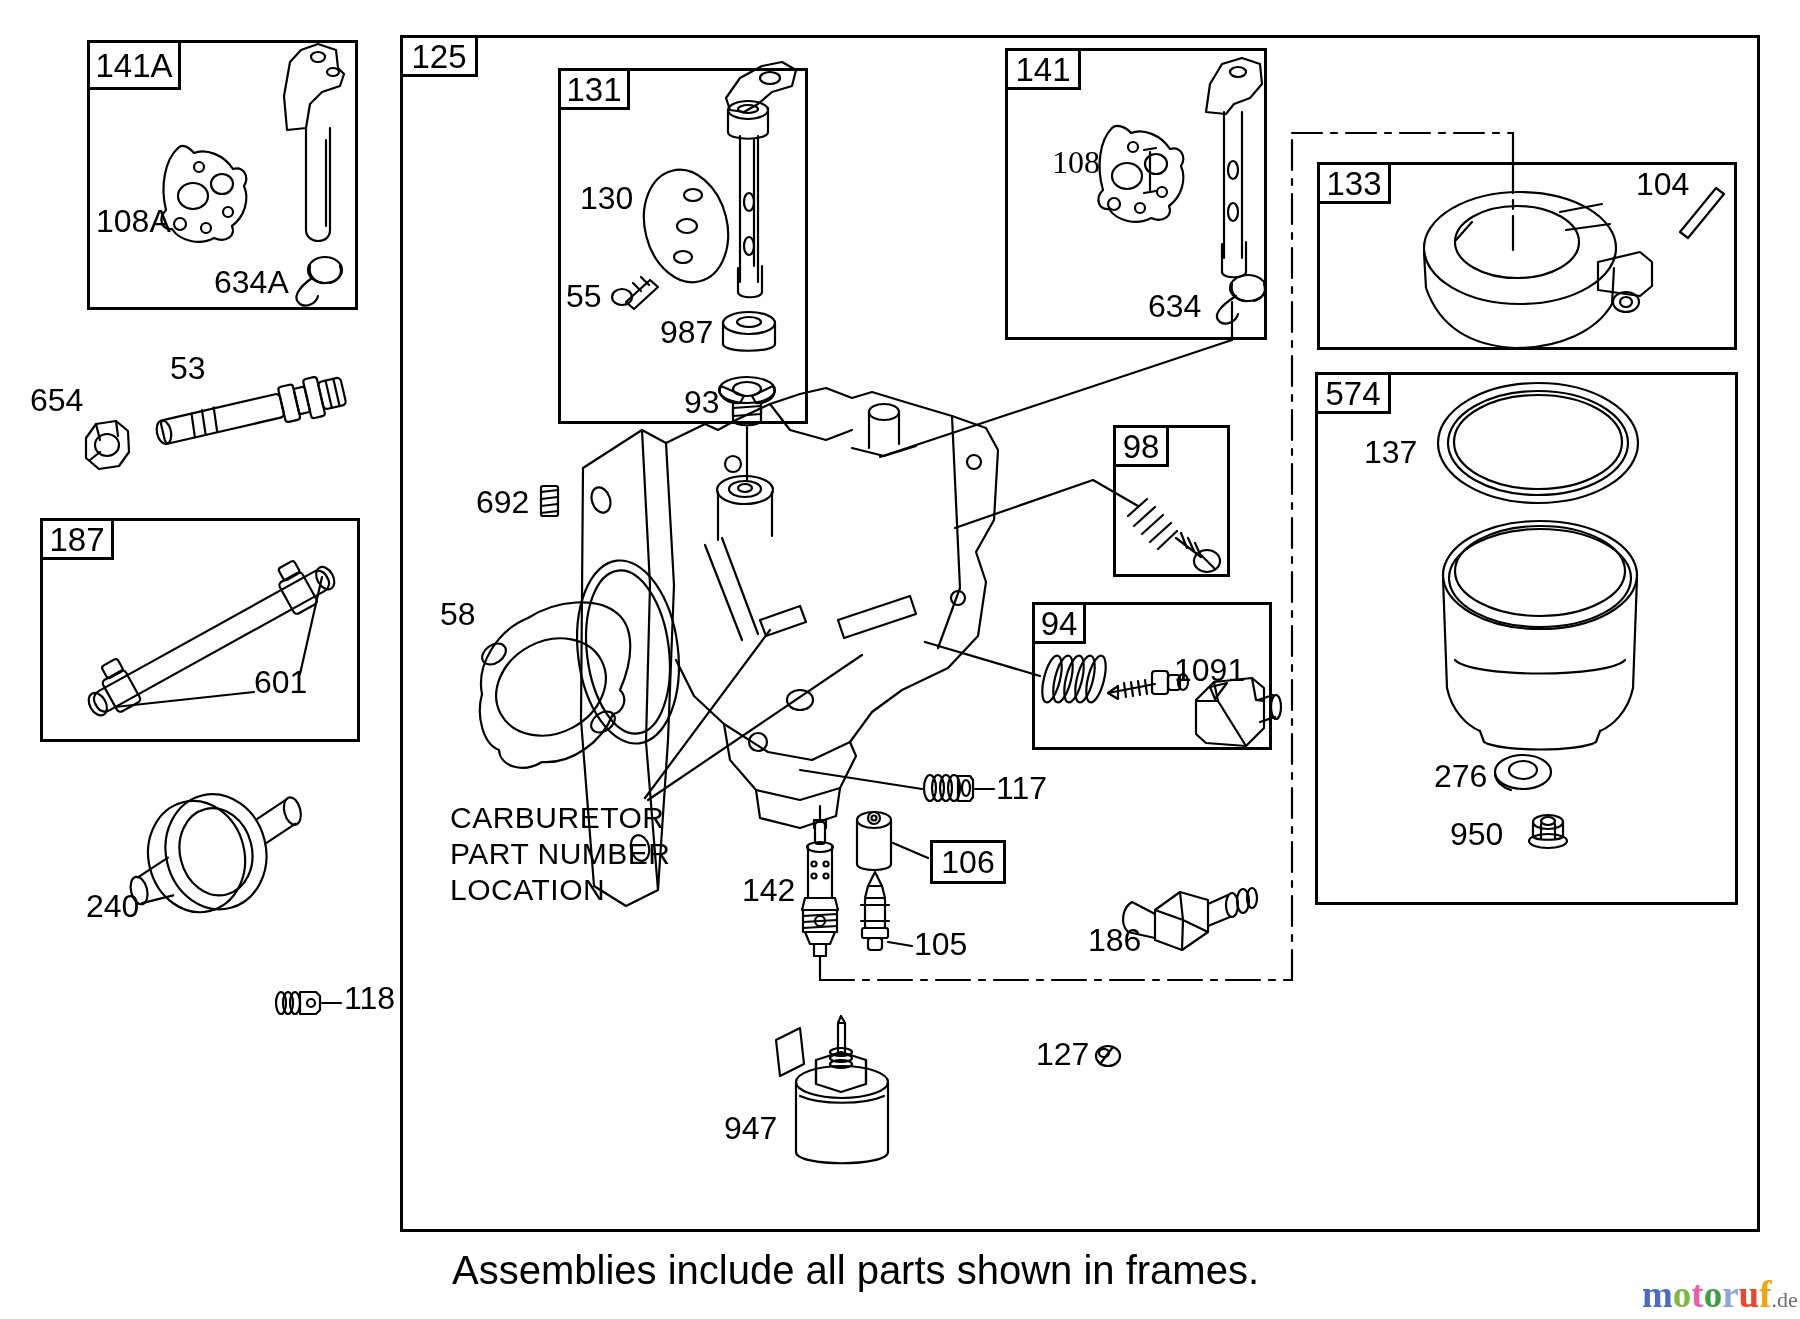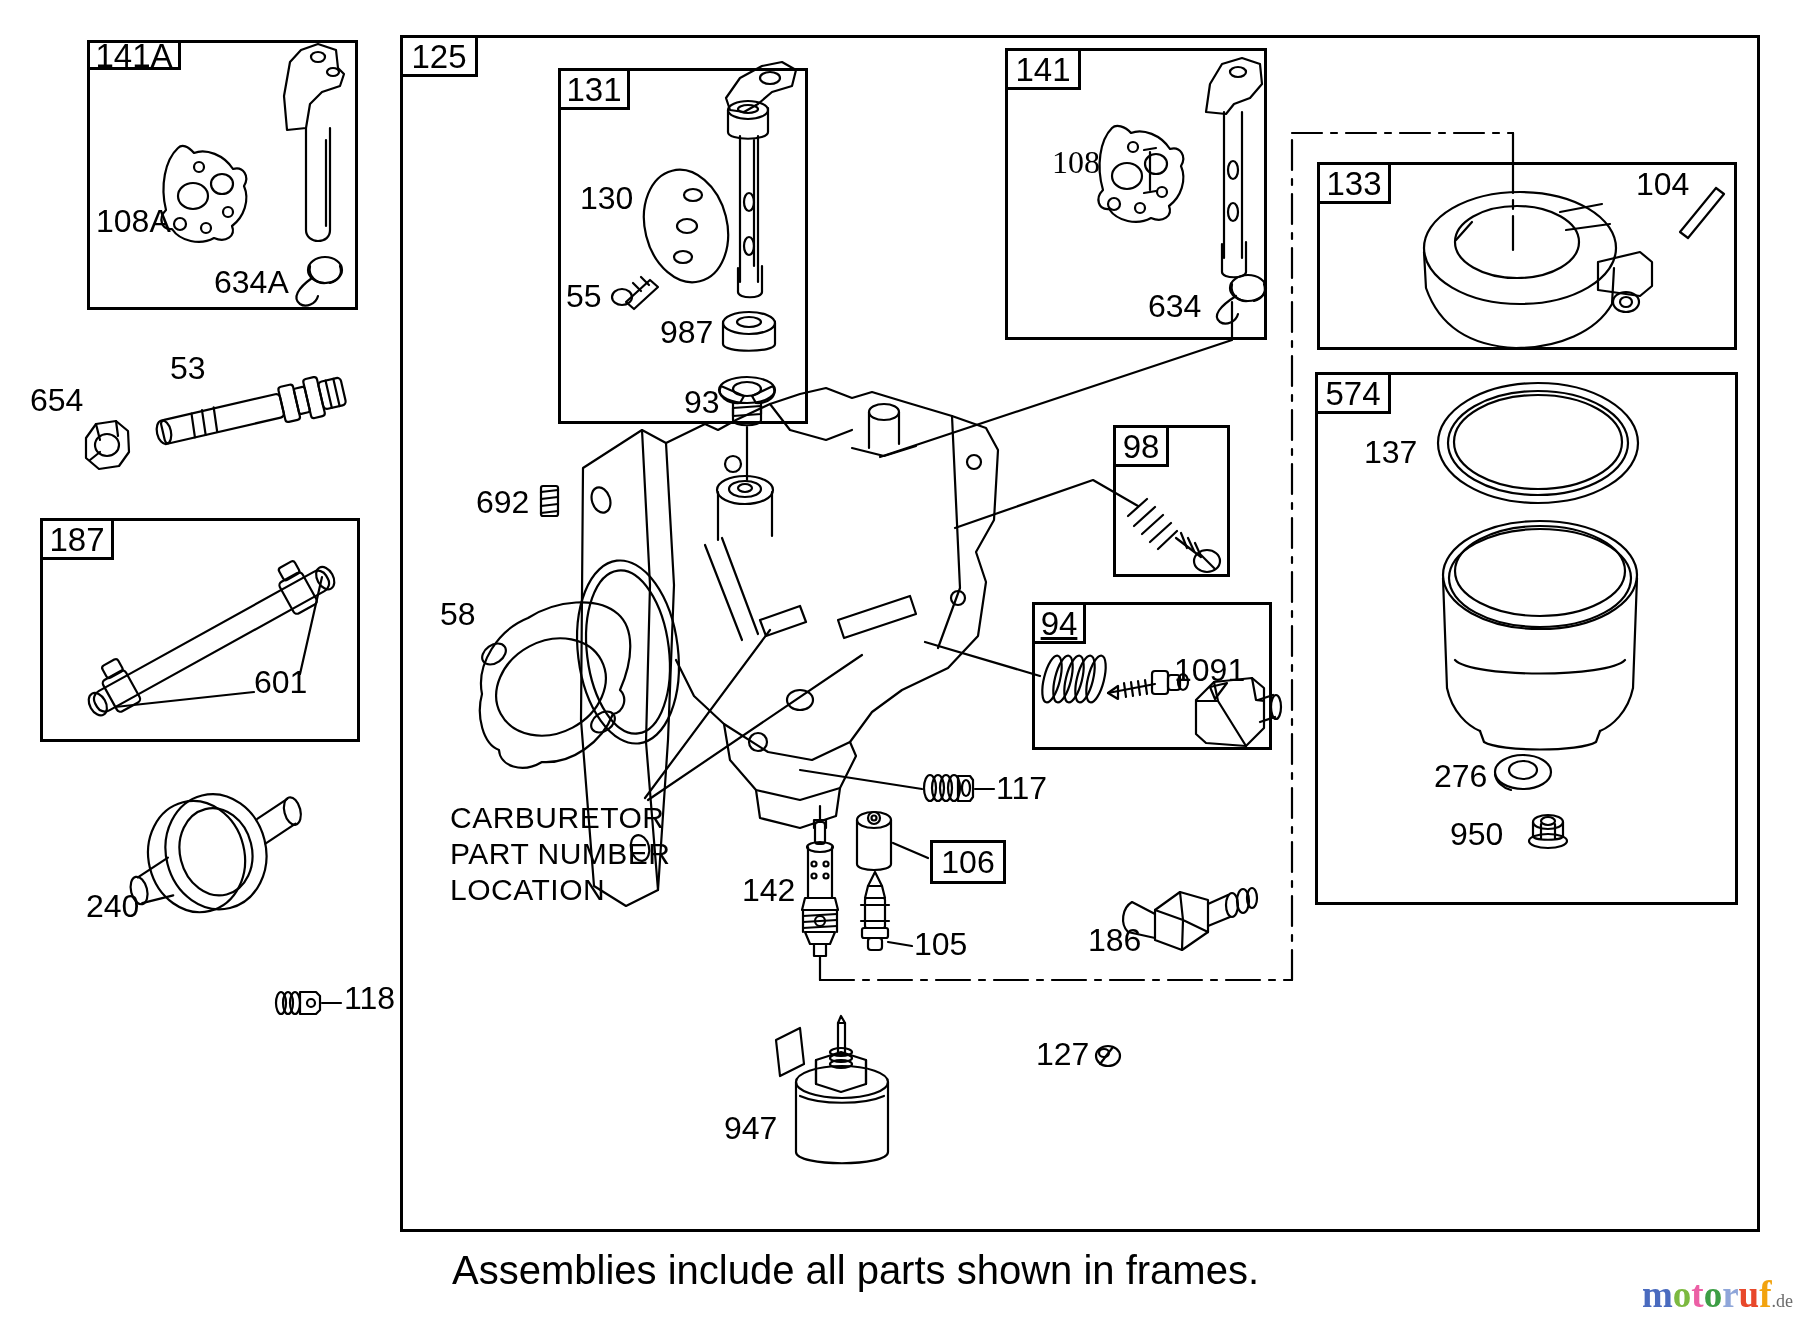--- a/index.html
+++ b/index.html
@@ -12,21 +12,21 @@
   .frame-tab{position:absolute;top:-3px;left:-3px;border:3px solid #000;background:#fff;
       display:flex;align-items:center;justify-content:center;font-size:33px;line-height:1;
       box-sizing:border-box;}
   .plabel{position:absolute;font-size:32px;line-height:1;white-space:nowrap;}
   .boxed{position:absolute;border:3px solid #000;background:#fff;display:flex;align-items:center;
       justify-content:center;font-size:32px;box-sizing:border-box;}
   #annotation{position:absolute;left:450px;top:800px;font-size:30px;line-height:36px;letter-spacing:.5px;}
   #caption{position:absolute;left:452px;top:1248px;font-size:40px;}
   #logo{position:absolute;left:1642px;top:1276px;font-family:"Liberation Serif",serif;
       font-size:37px;font-weight:600;line-height:1;}
-  #logo .suffix{font-size:18px;font-weight:400;}
+  #logo .suffix{font-size:22px;font-weight:400;}
 </style>
 </head>
 <body>
 
 <div id="stage">
 
   <svg id="art" width="1800" height="1319" viewBox="0 0 1800 1319">
 
     <g>
       <path d="M178,148 C165,160 160,186 166,210 C158,218 161,230 172,229 C180,241 200,246 214,238 C226,243 236,236 232,226 C244,217 250,200 244,186 C250,176 243,166 233,169 C224,155 206,148 194,153 C188,146 182,144 178,148 Z"></path>
@@ -356,42 +356,42 @@
     <g>
       <path d="M645,798 L770,630" stroke-width="1.5"></path>
       <path d="M648,800 L862,655" stroke-width="1.5"></path>
       <path d="M254,692 L115,707" stroke-width="2.4"></path>
       <path d="M300,674 L322,577" stroke-width="2.4"></path>
     </g>
   </svg>
 
   <div id="frames-layer">
       <div class="frame" style="left: 87px; top: 40px; width: 271px; height: 270px;">
-        <div class="frame-tab" style="width: 94px; height: 30px;">141A</div>
+        <div class="frame-tab" style="width: 94px; height: 50px;">141A</div>
       </div>
       <div class="frame" style="left: 400px; top: 35px; width: 1360px; height: 1197px;">
         <div class="frame-tab" style="width: 78px; height: 42px;">125</div>
       </div>
       <div class="frame" style="left: 558px; top: 68px; width: 250px; height: 356px;">
         <div class="frame-tab" style="width: 72px; height: 42px;">131</div>
       </div>
       <div class="frame" style="left: 1005px; top: 48px; width: 262px; height: 292px;">
         <div class="frame-tab" style="width: 76px; height: 42px;">141</div>
       </div>
       <div class="frame" style="left: 1317px; top: 162px; width: 420px; height: 188px;">
         <div class="frame-tab" style="width: 74px; height: 42px;">133</div>
       </div>
       <div class="frame" style="left: 1315px; top: 372px; width: 423px; height: 533px;">
         <div class="frame-tab" style="width: 76px; height: 42px;">574</div>
       </div>
       <div class="frame" style="left: 1113px; top: 425px; width: 117px; height: 152px;">
         <div class="frame-tab" style="width: 56px; height: 42px;">98</div>
       </div>
       <div class="frame" style="left: 1032px; top: 602px; width: 240px; height: 148px;">
-        <div class="frame-tab" style="width: 54px; height: 42px; text-decoration: underline;">94</div>
+        <div class="frame-tab" style="width: 54px; height: 42px;">94</div>
       </div>
       <div class="frame" style="left: 40px; top: 518px; width: 320px; height: 224px;">
         <div class="frame-tab" style="width: 74px; height: 42px;">187</div>
       </div>
     </div>
   <div id="labels-layer">
       <span class="plabel" style="left: 96px; top: 205px;">108A</span>
       <span class="plabel" style="left: 214px; top: 266px;">634A</span>
       <span class="plabel" style="left: 170px; top: 352px;">53</span>
       <span class="plabel" style="left: 30px; top: 384px;">654</span>

